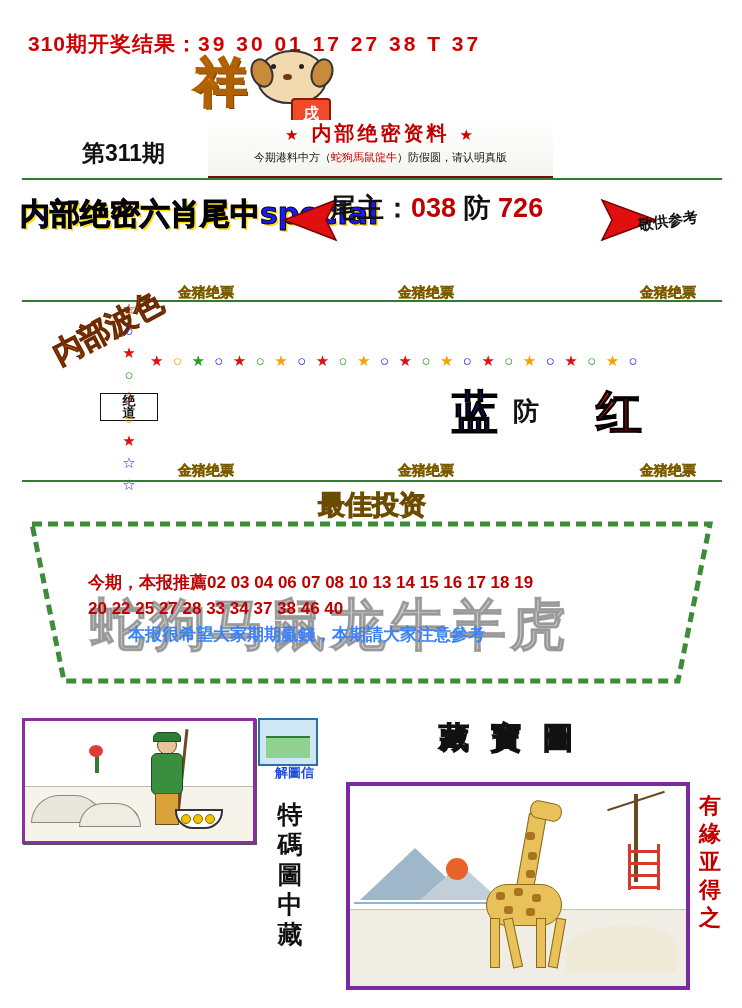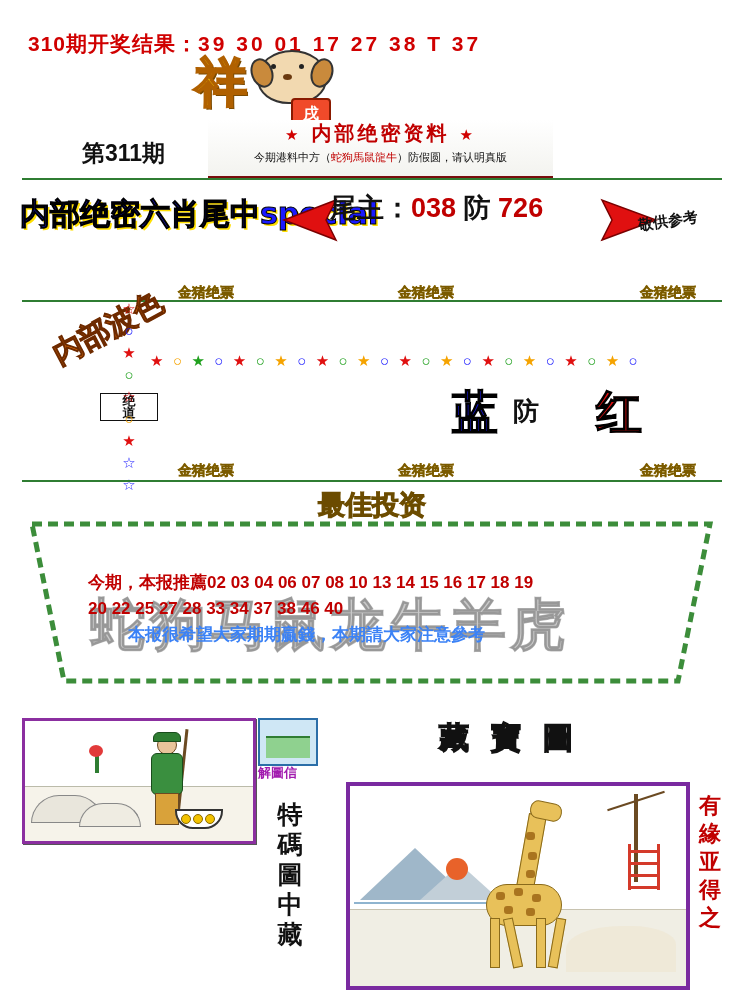--- a/index.html
+++ b/index.html
@@ -245,22 +245,22 @@
   }
   #jie-stamp .art{
     position:absolute;left:0;top:0;width:56px;height:44px;
     background:#cfe7f5;border:2px solid #2b6ea8;
   }
   #jie-stamp .art .m{
     position:absolute;left:6px;top:16px;width:44px;height:20px;
     background:#8fd18f;border-top:2px solid #2f7d32;
   }
   #jie-stamp .cap{
-    position:absolute;left:0;top:46px;width:56px;text-align:left;
-    font-size:13px;font-weight:bold;color:#a21caf;
+    position:absolute;left:0;top:46px;width:56px;text-align:right;
+    font-size:13px;font-weight:bold;color:#1d4ed8;
   }
 
   
   #vert-left{
     left:272px;top:800px;width:36px;
     font-size:25px;font-weight:bold;color:#111;
     text-align:center;line-height:30px;
     font-family:"DejaVu Sans", sans-serif;
   }
   #vert-left span{display:block;}

